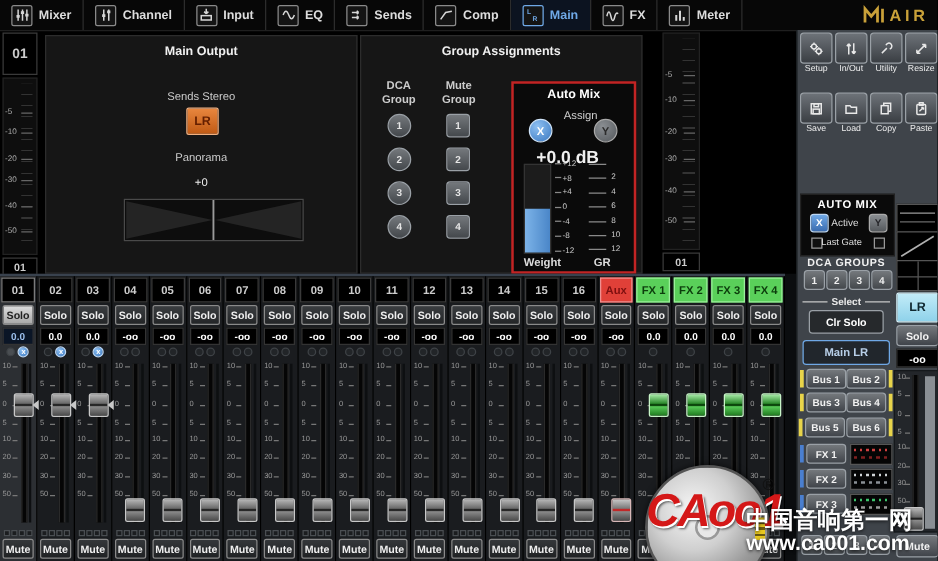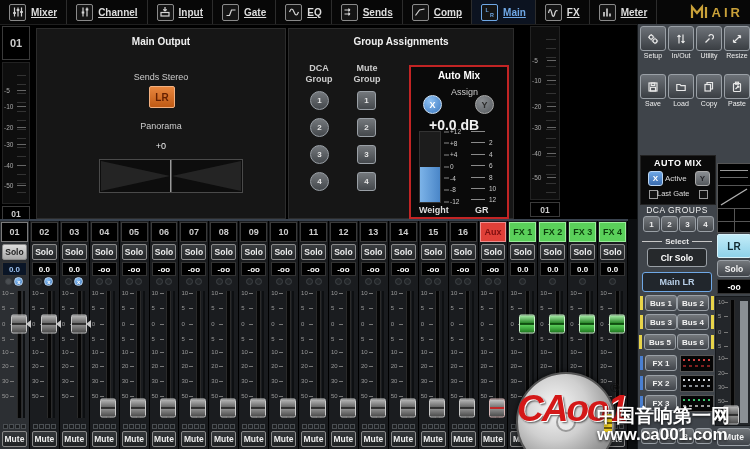--- a/index.html
+++ b/index.html
@@ -2,21 +2,21 @@
 <html><head>
 <meta charset="utf-8">
 <style>
   html,body{margin:0;padding:0;background:#000;}
   body{width:750px;height:449px;position:relative;overflow:hidden;
        font-family:"Liberation Sans", sans-serif; -webkit-font-smoothing:antialiased;}
   
   #toolbar{position:absolute;left:0;top:0;width:750px;height:24px;background:#070707;
            border-bottom:1px solid #1f1f1f;display:flex;align-items:stretch;}
   .tab{display:flex;align-items:center;gap:5px;padding:0 9px;border-right:1px solid #2c2c2c;
-       color:#ddd;font-size:10px;font-weight:bold;cursor:default;text-decoration:underline;}
+       color:#ddd;font-size:10px;font-weight:bold;cursor:default;}
   .tab.active{color:#6fa8e6;background:#0c1320;}
   .tab-icon{width:15px;height:15px;border:1px solid #8a8a8a;border-radius:2px;background:#141414;
             display:flex;align-items:center;justify-content:center;}
   .tab.active .tab-icon{border-color:#6fa8e6;}
   #brand{position:absolute;right:7px;top:0;height:24px;display:flex;align-items:center;gap:4px;}
   #brand .air{color:#c9a139;font-weight:bold;font-size:13px;letter-spacing:3px;}
   
   .vmeter{position:absolute;background:transparent;}
   .mhead{height:32px;background:#000;border:1px solid #3a3a3a;color:#ccc;font-size:11px;font-weight:bold;
          display:flex;align-items:center;justify-content:center;}
@@ -120,21 +120,21 @@
   #am2{position:absolute;left:2px;top:131px;width:74px;height:48px;background:#0a0a0a;border:1px solid #222;}
   #am2 .t{position:absolute;left:0;right:0;top:2px;text-align:center;color:#fff;font-size:9px;font-weight:bold;
      letter-spacing:.5px;}
   .am2xy{position:absolute;top:15px;width:13px;height:13px;border-radius:3px;font-size:8px;font-weight:bold;
      display:flex;align-items:center;justify-content:center;}
   .am2x{left:7px;background:linear-gradient(#6fa8e6,#3a6cb0);border:1px solid #bcd6f2;color:#fff;}
   .am2y{left:54px;background:linear-gradient(#8a8e92,#55595d);border:1px solid #aaa;color:#26262a;}
   #am2 .act{position:absolute;left:24px;top:18px;color:#ddd;font-size:8px;}
   .cbx{position:absolute;top:34px;width:7px;height:7px;border:1px solid #999;background:#111;}
   #am2 .lg{position:absolute;left:16px;top:33px;color:#ddd;font-size:7.5px;}
-  .rlabel{position:absolute;left:0;width:78px;text-align:center;color:#f0f0f0;font-size:8.5px;font-weight:normal;}
+  .rlabel{position:absolute;left:0;width:78px;text-align:center;color:#f0f0f0;font-size:8.5px;font-weight:bold;}
   .rsm{position:absolute;width:15px;height:14px;background:linear-gradient(#74787c,#44484c);
      border:1px solid #9aa0a6;border-radius:3px;color:#eee;font-size:8px;font-weight:bold;
      display:flex;align-items:center;justify-content:center;}
   #selrow{position:absolute;left:4px;top:213px;width:70px;display:flex;align-items:center;gap:3px;
      color:#e8e8e8;font-size:8px;font-weight:bold;}
   #selrow .ln{flex:1;height:1px;background:#c8c8c8;}
   #clrsolo{position:absolute;left:9px;top:224px;width:58px;height:17px;background:#26292c;
      border:1px solid #9aa0a6;border-radius:3px;color:#fff;font-size:8.5px;font-weight:bold;
      display:flex;align-items:center;justify-content:center;}
   #mainlr{position:absolute;left:4px;top:248px;width:68px;height:18px;background:#21262c;
@@ -209,28 +209,20 @@
           <svg width="12" height="12" viewBox="0 0 12 12" fill="none" stroke="#d6d6d6" stroke-width="1.2">
             <path d="M6 1v4M6 5L4.3 3.3M6 5l1.7-1.7"></path>
             <rect x="2" y="6.5" width="8" height="3.5"></rect>
           </svg>
         </span>
         <span class="tab-label">Input</span>
       </div>
       <div class="tab">
         <span class="tab-icon">
           <svg width="12" height="12" viewBox="0 0 12 12" fill="none" stroke="#d6d6d6" stroke-width="1.2">
-            <path d="M1.5 9.5h3l2-5.5h4"></path>
-          </svg>
-        </span>
-        <span class="tab-label">Gate</span>
-      </div>
-      <div class="tab">
-        <span class="tab-icon">
-          <svg width="12" height="12" viewBox="0 0 12 12" fill="none" stroke="#d6d6d6" stroke-width="1.2">
             <path d="M1.5 6c1.5-4 3-4 4.5 0s3 4 4.5 0"></path>
           </svg>
         </span>
         <span class="tab-label">EQ</span>
       </div>
       <div class="tab">
         <span class="tab-icon">
           <svg width="12" height="12" viewBox="0 0 12 12" fill="none" stroke="#d6d6d6" stroke-width="1.2">
             <path d="M1.5 4h5.5M7 4L5.4 2.6M7 4L5.4 5.4M1.5 8h5.5M7 8L5.4 6.6M7 8L5.4 9.4"></path>
           </svg>

